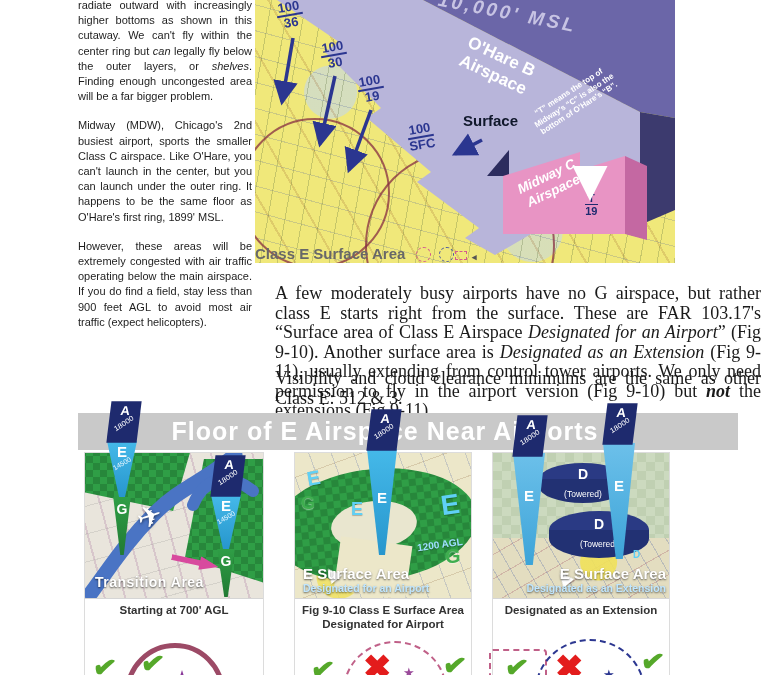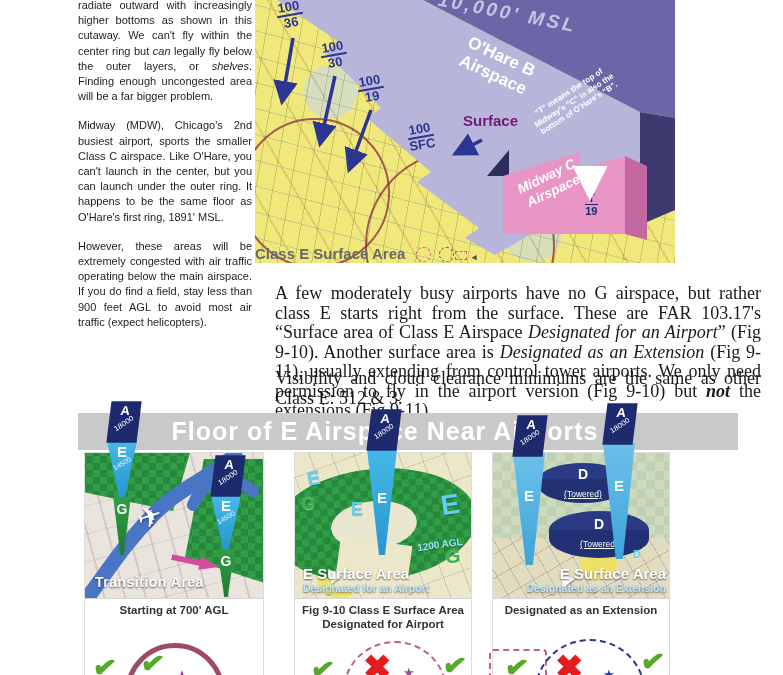--- a/index.html
+++ b/index.html
@@ -43,21 +43,21 @@
          font-size:19px; font-weight:bold; font-style:italic; letter-spacing:3px; color:#c7c3e3; }
   .facelabel { position:absolute; left:186px; top:46px; width:112px; transform:rotate(25deg);
          font-size:17px; line-height:20px; font-weight:bold; color:#fff;
          text-align:center; white-space:pre-line; }
   .frac { position:absolute; font-weight:bold; font-size:13px; color:#2b3690;
           text-align:center; transform:rotate(-10deg); line-height:14px; }
   .frac .num { display:block; border-bottom:2px solid #2b3690; padding:0 2px; }
   .frac0 { left:22px; top:0; } .frac1 { left:66px; top:40px; }
   .frac2 { left:103px; top:74px; } .frac3 { left:153px; top:122px; }
   .surface-lab { position:absolute; left:208px; top:112px; font-size:15px;
-                 font-weight:bold; color:#701a75; }
+                 font-weight:bold; color:#0f172a; }
   .note { position:absolute; left:268px; top:86px; width:102px; transform:rotate(-33deg);
           font-size:8px; line-height:9.5px; font-weight:bold; color:#fff; text-align:center; }
   .midlabel { position:absolute; left:250px; top:168px; width:90px; transform:rotate(-26deg);
           font-size:13.5px; line-height:16px; font-weight:bold; font-style:italic;
           color:#fff; text-align:center; white-space:pre-line; }
   .tfrac { position:absolute; left:330px; top:192px; font-weight:bold; font-size:11px;
            color:#1e2a6e; text-align:center; line-height:12px; }
   .tfrac .num { display:block; border-bottom:1.5px solid #1e2a6e; padding:0 3px; }
   .diag-arrows { position:absolute; inset:0; }
 
@@ -132,21 +132,21 @@
   .ov3 { position:absolute; right:3px; bottom:4px; text-align:right; text-shadow:0 1px 2px rgba(0,0,0,.6); }
   .ov3 .l1 { font-size:15px; font-weight:bold; color:#fff; }
   .ov3 .l2 { font-size:10.5px; font-weight:bold; color:#bfe6ff; }
   .warrow { position:absolute; width:0; height:0; border:7px solid transparent;
             border-bottom:14px solid #fff; transform:rotate(-40deg);
             filter:drop-shadow(0 1px 1px rgba(0,0,0,.4)); }
   .cyl-top { position:absolute; background:#2a3a84; border-radius:50%; }
   .cyl-body { position:absolute; background:#223173; }
   .cyl-lab { position:absolute; text-align:center; color:#fff; font-weight:bold; }
   .cyl-lab .d { font-size:14px; line-height:13px; }
-  .cyl-lab .sub { font-size:8.5px; font-weight:normal;text-decoration:underline; }
+  .cyl-lab .sub { font-size:8.5px; font-weight:normal; }
   .small-d { position:absolute; font-size:10px; font-weight:bold; color:#5fd0f5; }
 
   
   .flagA { position:absolute; width:30px; height:42px; background:#1e2a6e;
            transform:rotate(7deg) skewY(-7deg); z-index:20; text-align:center; }
   .flagA .a { display:block; color:#fff; font-weight:bold; font-size:13px; margin-top:2px; }
   .flagA .alt { display:block; color:#fff; font-size:7.5px; transform:rotate(-36deg); margin-top:1px; }
   .wedgeE { position:absolute; background:linear-gradient(#45b9e9,#2796cd);
             clip-path:polygon(0 0,100% 0,60% 100%,40% 100%); text-align:center; z-index:19; }
   .wedgeE .e { color:#fff; font-weight:bold; font-size:15px; display:block; margin-top:2px; }
@@ -173,21 +173,21 @@
   .spire { position:absolute; width:0; height:0; border:5px solid transparent;
            border-bottom:16px solid #8a3a9a; }
 </style>
 </head>
 <body>
 
 <div class="page">
 
   <div class="leftcol">
     <p><span>radiate outward with increasingly higher bottoms as shown in this cutaway. We can't fly within the center ring but </span><i>can</i><span> legally fly below the outer layers, or </span><i>shelves</i><span>. Finding enough uncongested area will be a far bigger problem.</span></p>
-    <p>Midway (MDW), Chicago's 2nd busiest airport, sports the smaller Class C airspace. Like O'Hare, you can't launch in the center, but you can launch under the outer ring. It happens to be the same floor as O'Hare's first ring, 1891' MSL.</p>
+    <p>Midway (MDW), Chicago's 2nd busiest airport, sports the smaller Class C airspace. Like O'Hare, you can't launch in the center, but you can launch under the outer ring. It happens to be the same floor as O'Hare's first ring, 1899' MSL.</p>
     <p>However, these areas will be extremely congested with air traffic operating below the main airspace. If you do find a field, stay less than 900 feet AGL to avoid most air traffic (expect helicopters).</p>
   </div>
 
   <div class="diagram">
     <div class="chart-bg">
       <div class="ring ring1"></div>
       <div class="ring ring2"></div>
     </div>
     <div class="face-front"></div>
     <div class="face-top"></div>

